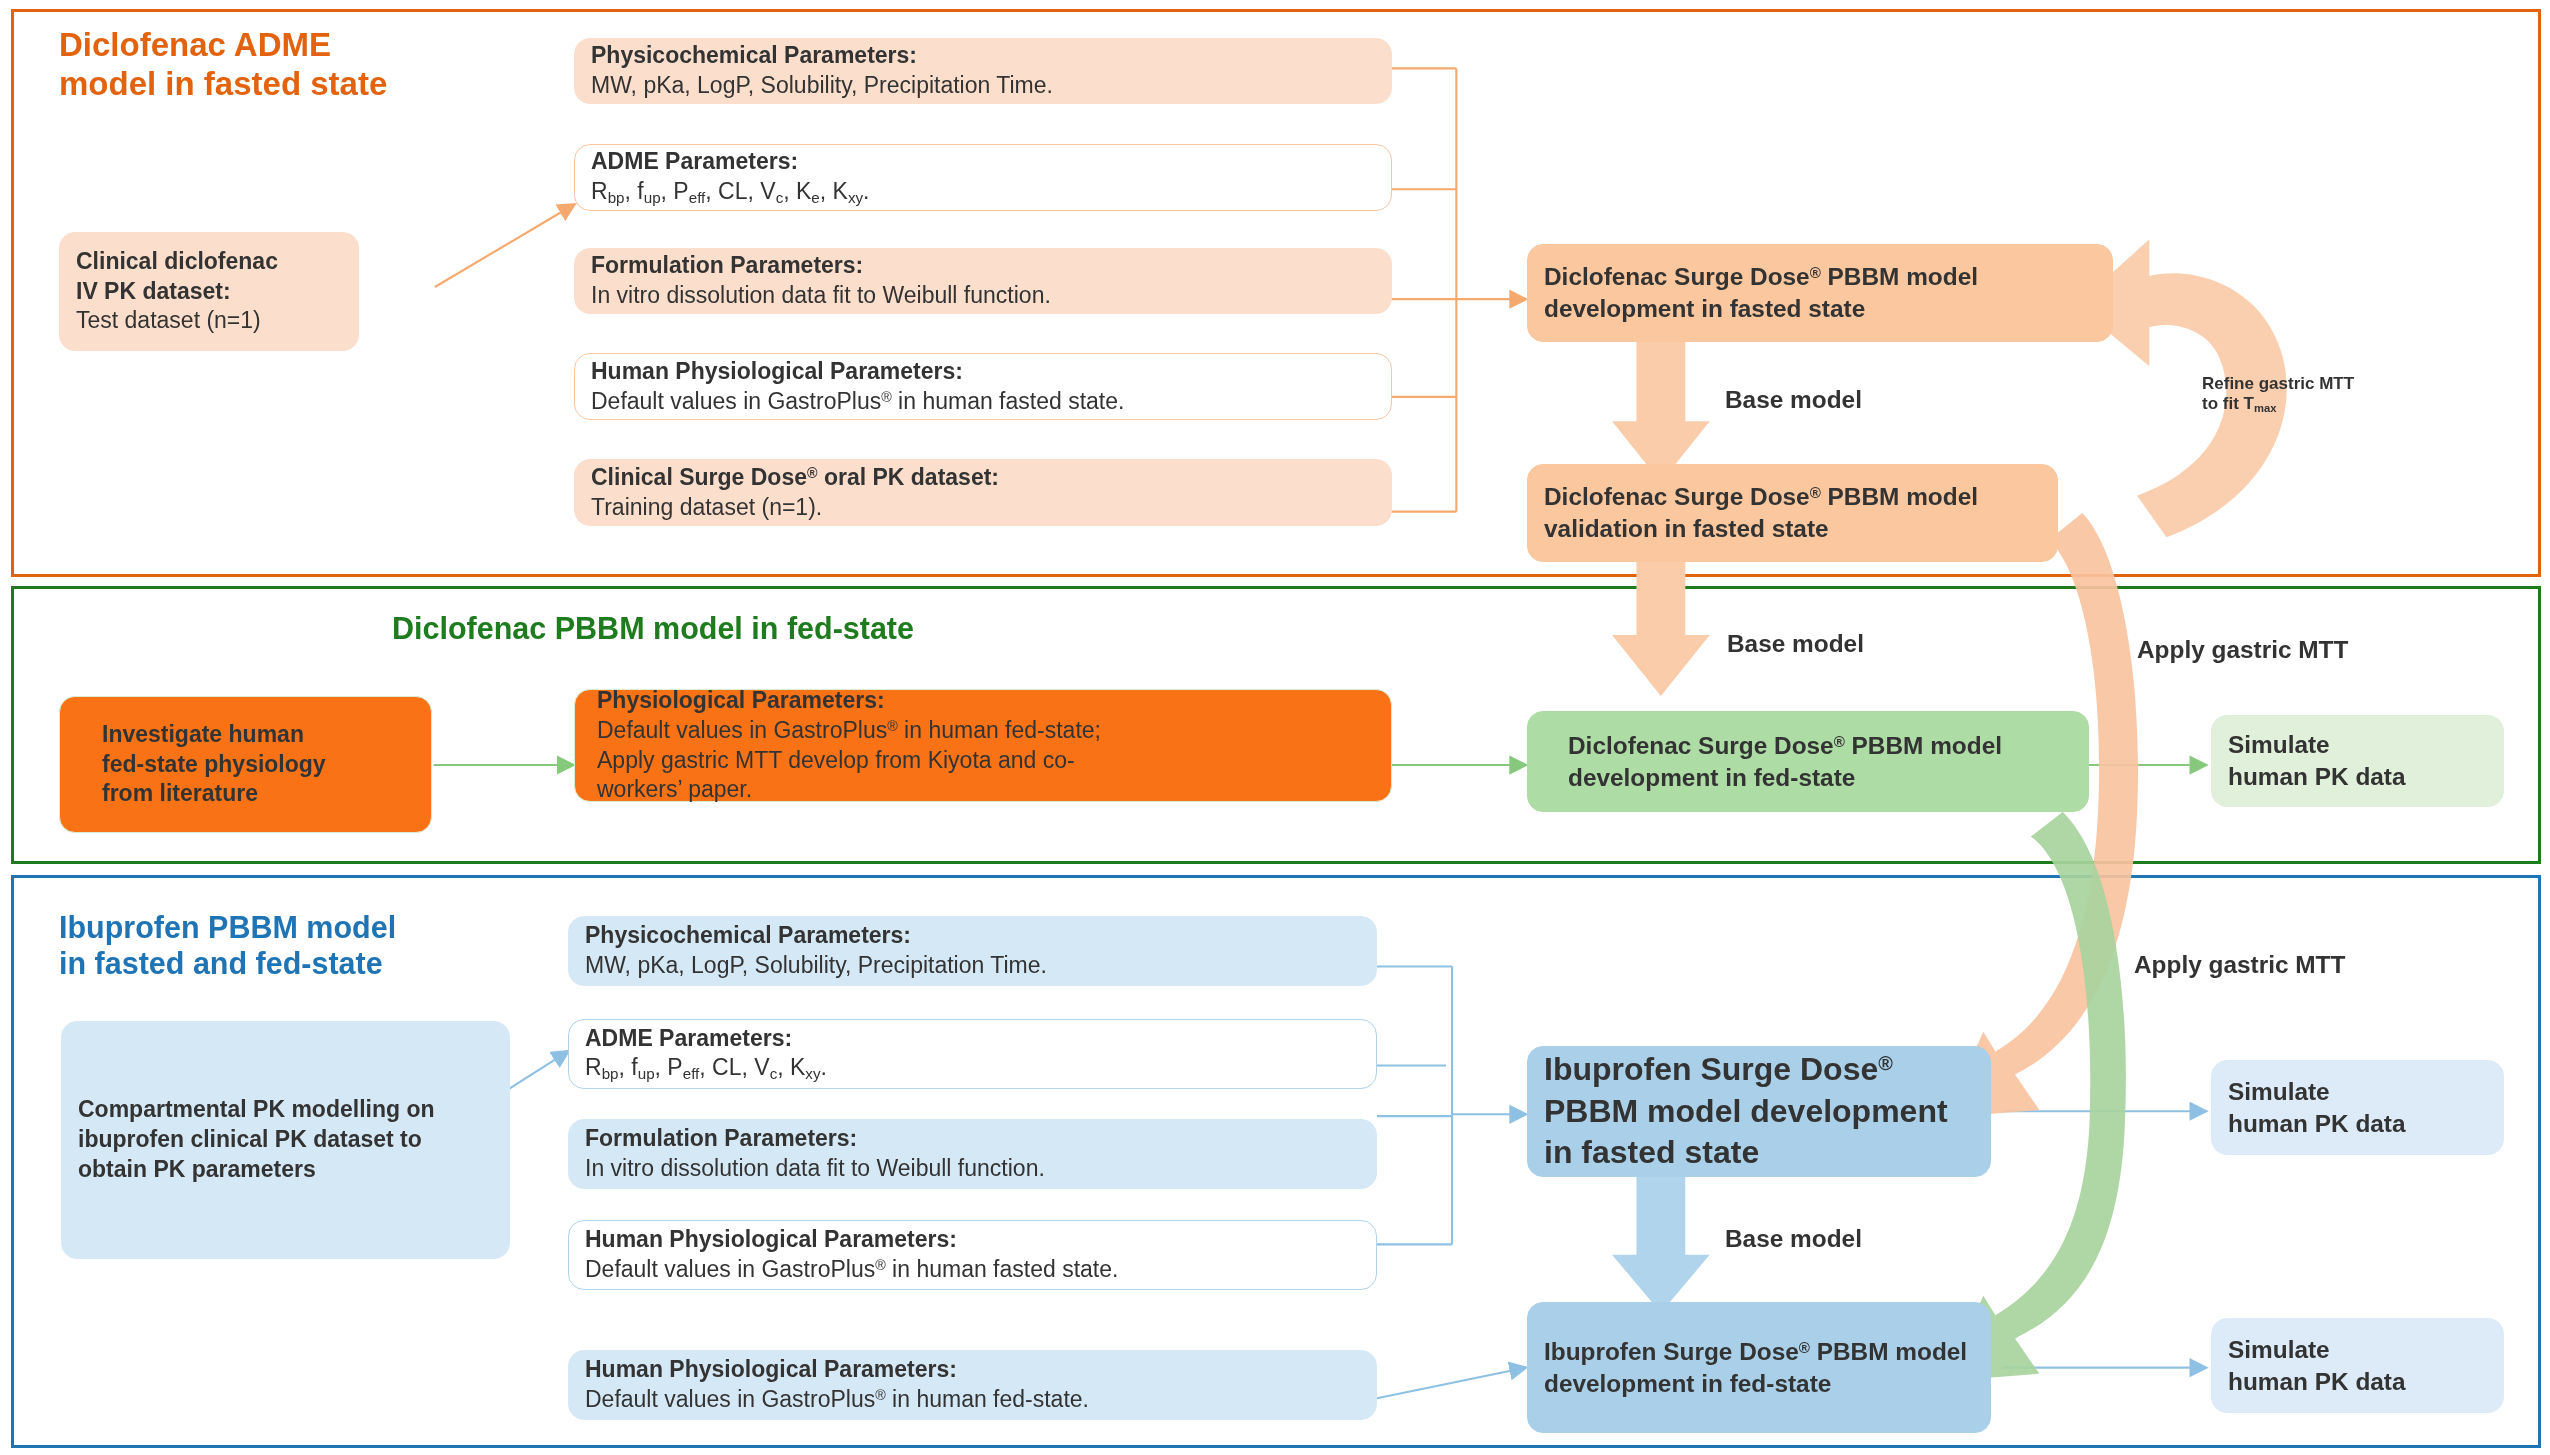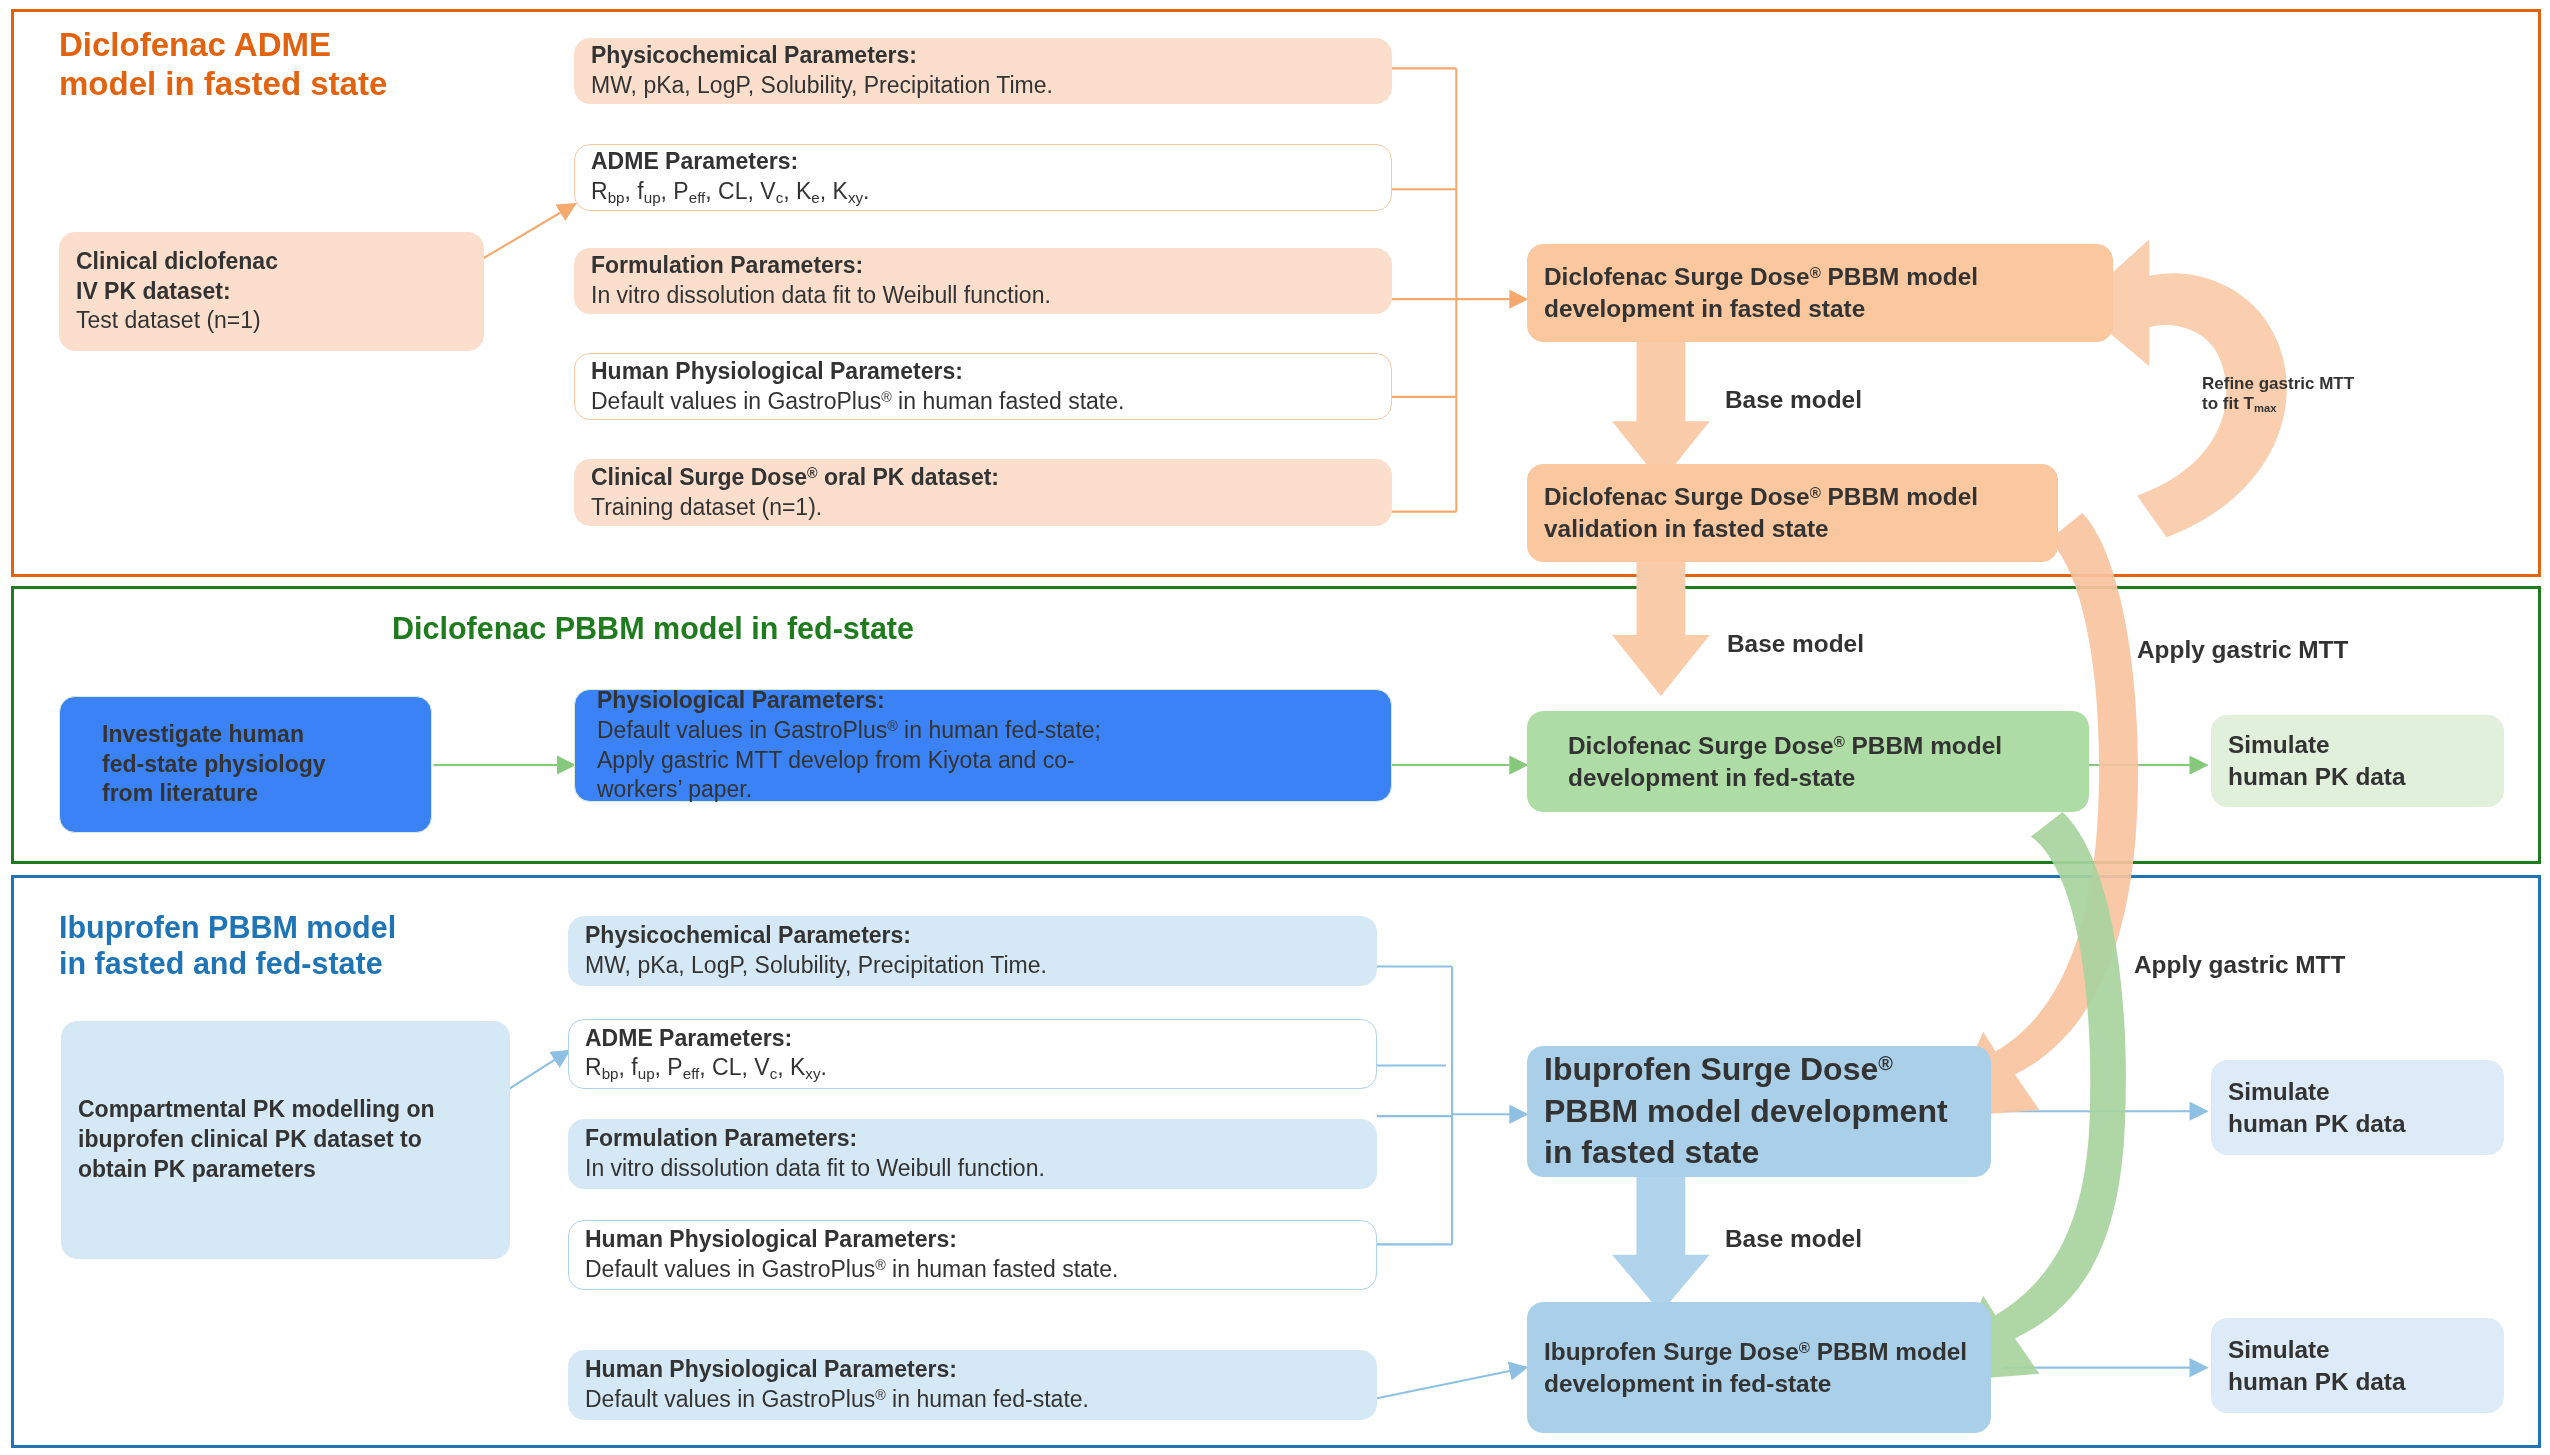--- a/index.html
+++ b/index.html
@@ -20,21 +20,21 @@
         display:flex;flex-direction:column;justify-content:center;
         padding:8.5px 16px;line-height:1.3;color:#333333;}
   .node .hd{font-weight:bold;}
   .node .bd{font-weight:normal;}
 
   
   .fill-o{background:#FBDECB;border:1.8px solid #FBDECB;}
   .fill-o-white{background:#ffffff;border:1.8px solid #F7C6A3;}
   .fill-o-strong{background:#FAC79E;border:1.8px solid #FAC79E;}
   
-  .fill-g{background:#3b82f6;border:1.8px solid #D9EDD2;padding-left:22px;}
+  .fill-g{background:#f97316;border:1.8px solid #D9EDD2;padding-left:22px;}
   .fill-g-strong{background:#AEDCA5;border:1.8px solid #AEDCA5;padding-left:40px;}
   .fill-g-light{background:#E0F0DA;border:1.8px solid #E0F0DA;}
   
   .fill-b{background:#D5E8F5;border:1.8px solid #D5E8F5;}
   .fill-b-white{background:#ffffff;border:1.8px solid #AFD3EC;}
   .fill-b-strong{background:#A9D0E8;border:1.8px solid #A9D0E8;}
   .fill-b-light{background:#DCEBF7;border:1.8px solid #DCEBF7;}
 
   .edge-label{position:absolute;font-weight:bold;color:#333333;line-height:1.2;white-space:pre-line;}
 
@@ -119,21 +119,21 @@
     <path d="M2680,552 L2760,552 L2760,690 L2800,690 L2720,790 L2640,690 L2680,690 Z" fill="#FBCCA9"></path>
 
     <path d="M2680,900 L2760,900 L2760,1040 L2800,1040 L2720,1140 L2640,1040 L2680,1040 Z" fill="#FBCCA9"></path>
 
     <path d="M2680,1920 L2760,1920 L2760,2055 L2800,2055 L2720,2150 L2640,2055 L2680,2055 Z" fill="#AFD4EC"></path>
   </svg>
 
   <div class="sect-title orange" style="left:59px;top:26px;width:440px;font-size:33px;">Diclofenac ADME
 model in fasted state</div>
 
-  <div class="node fill-o" style="left:59px;top:232px;width:425px;height:119px;font-size:23px;">
+  <div class="node fill-o" style="left:59px;top:232px;width:300px;height:119px;font-size:23px;">
     <div class="hd" style="white-space:pre-line;">Clinical diclofenac
 IV PK dataset:</div>
     <div class="bd">Test dataset (n=1)</div>
   </div>
 
   <div class="node fill-o" style="left:574px;top:38px;width:818px;height:66px;font-size:23px;">
     <div class="hd">Physicochemical Parameters:</div>
     <div class="bd">MW, pKa, LogP, Solubility, Precipitation Time.</div>
   </div>
 

